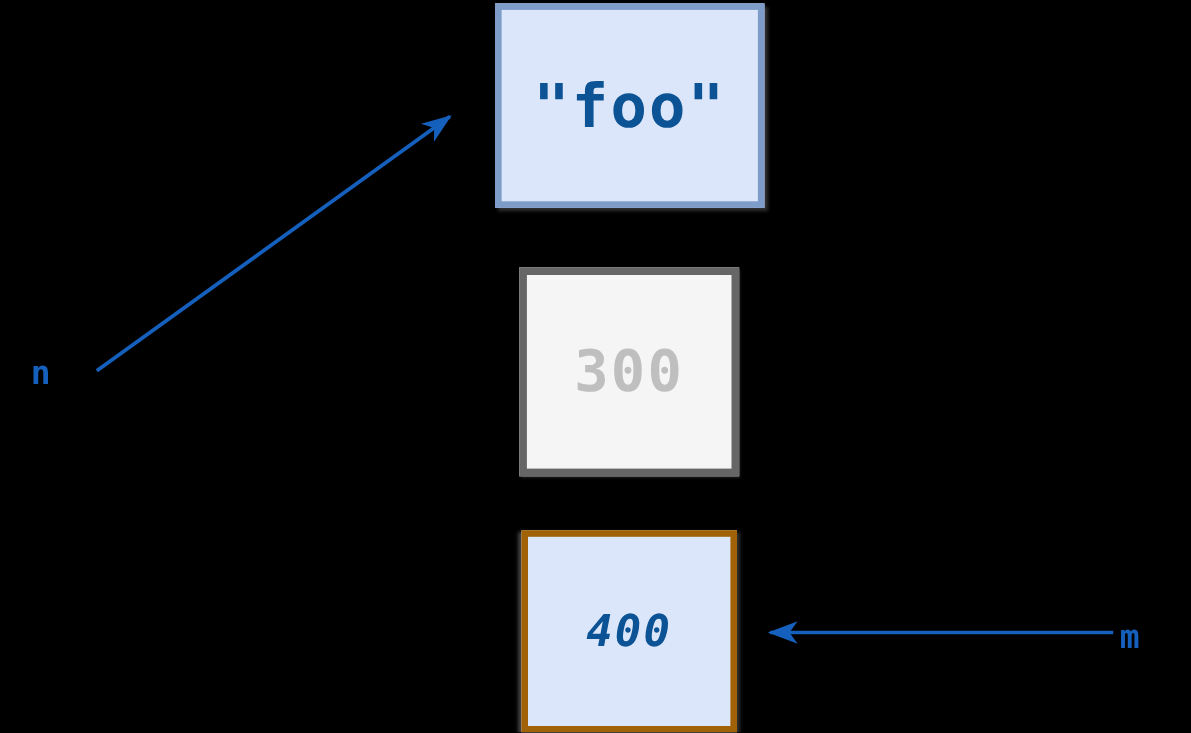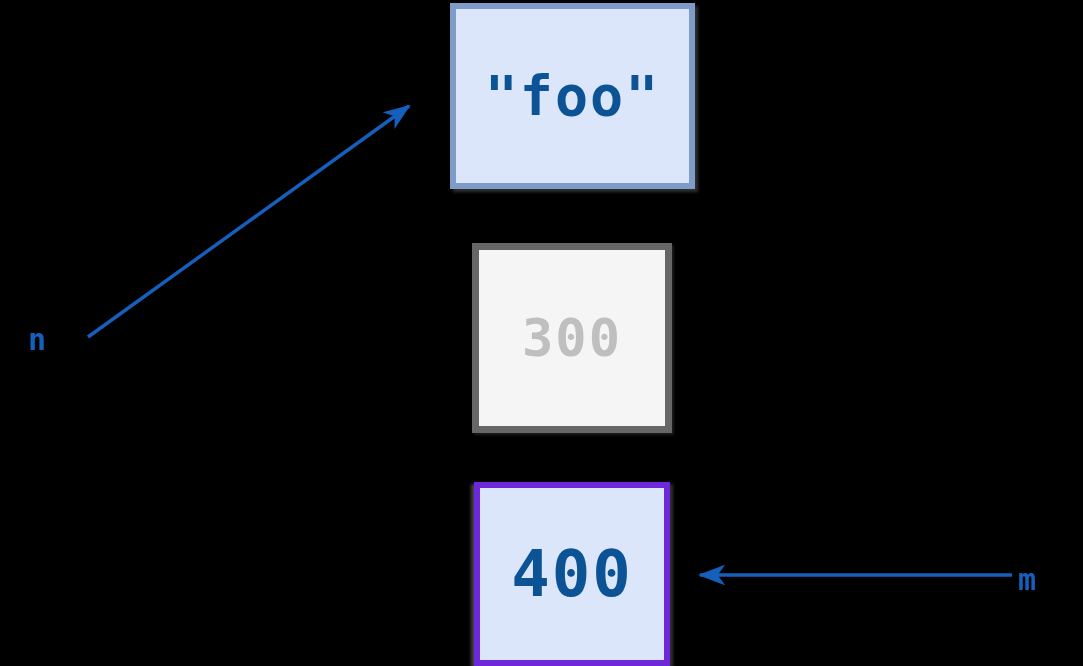--- a/index.html
+++ b/index.html
@@ -62,25 +62,26 @@
     font-size: 52px;
     box-shadow: 2px 2px 2px rgba(70,70,70,0.4);
   }
 
   .node-400 {
     left: 474px;
     top: 482px;
     width: 196px;
     height: 184px;
     background: #dce6fa;
-    border: 6px solid #6d28d9;
+    border: 6px solid #a16207;
     color: #0b5394;
-    font-size: 64px;
+    font-size: 40px;
     box-shadow: -3px 2px 3px rgba(120,120,120,0.55),
                  3px 2px 3px rgba(120,120,120,0.4);
+    font-style: italic;
   }
 
   
   .var-label {
     position: absolute;
     font-family: "DejaVu Sans Mono", monospace;
     font-weight: bold;
     font-size: 30px;
     color: #1560bd;
     text-shadow: 0 0 1px rgba(0,0,0,0.6);

